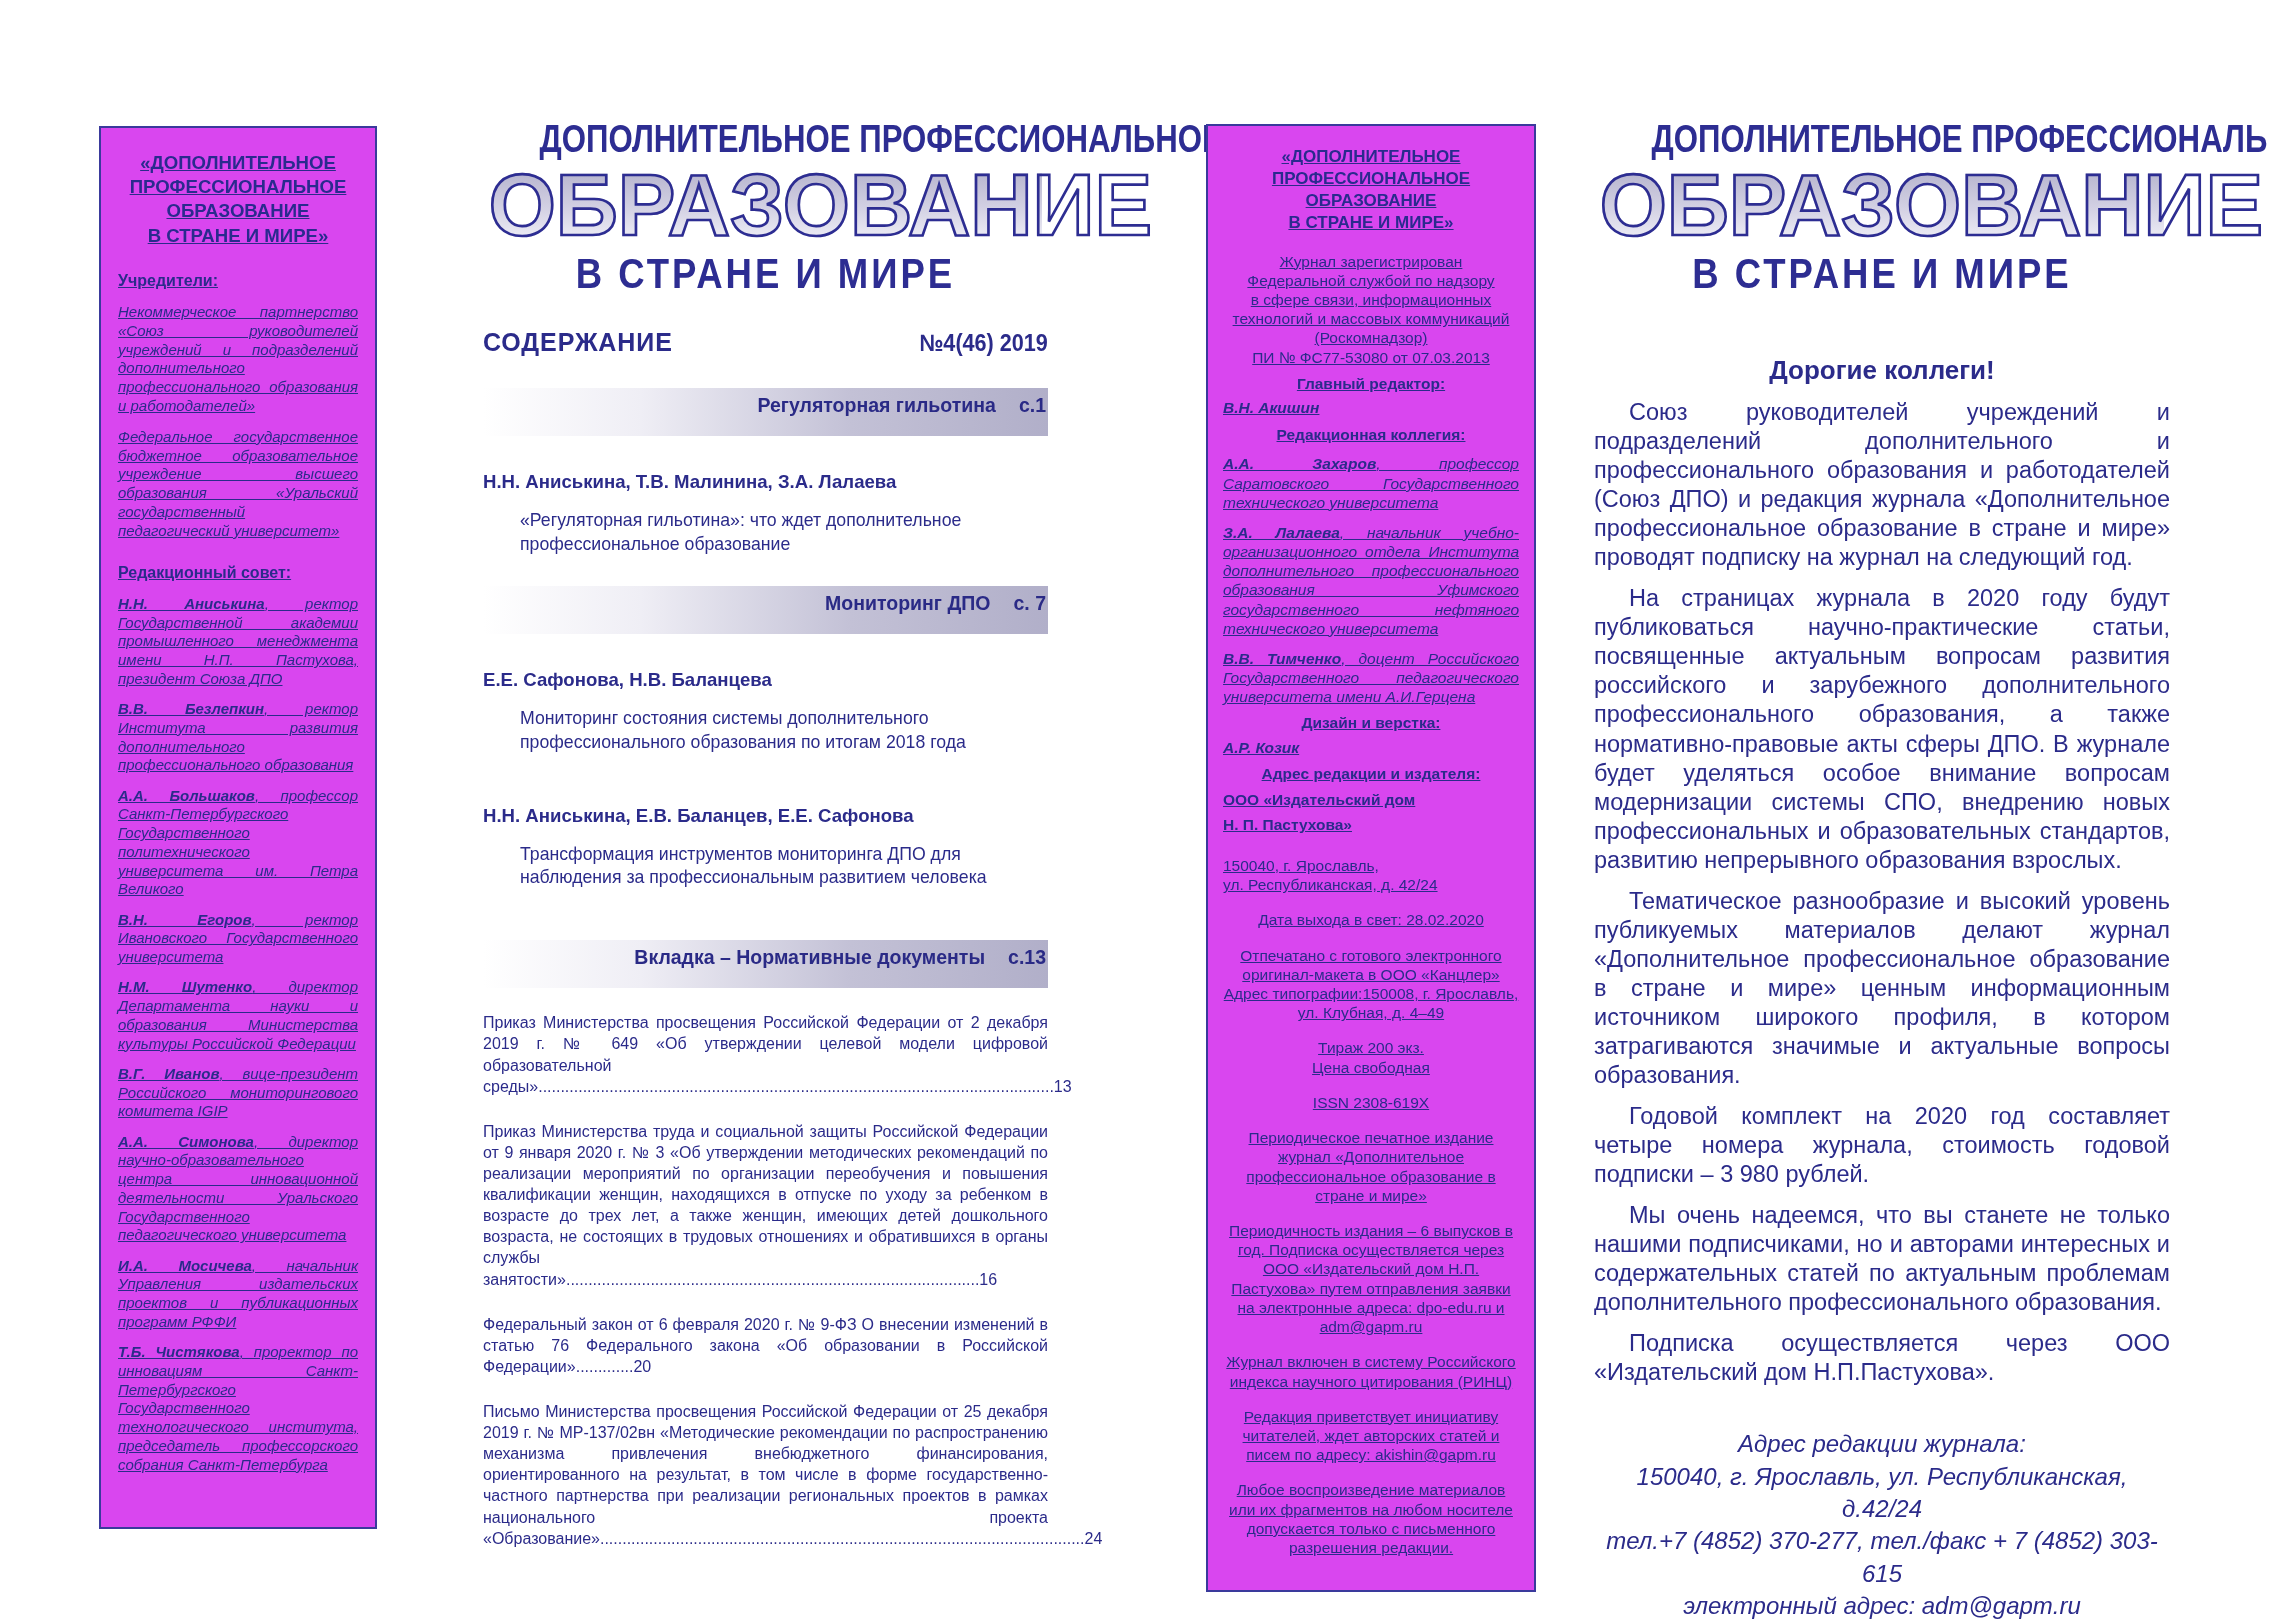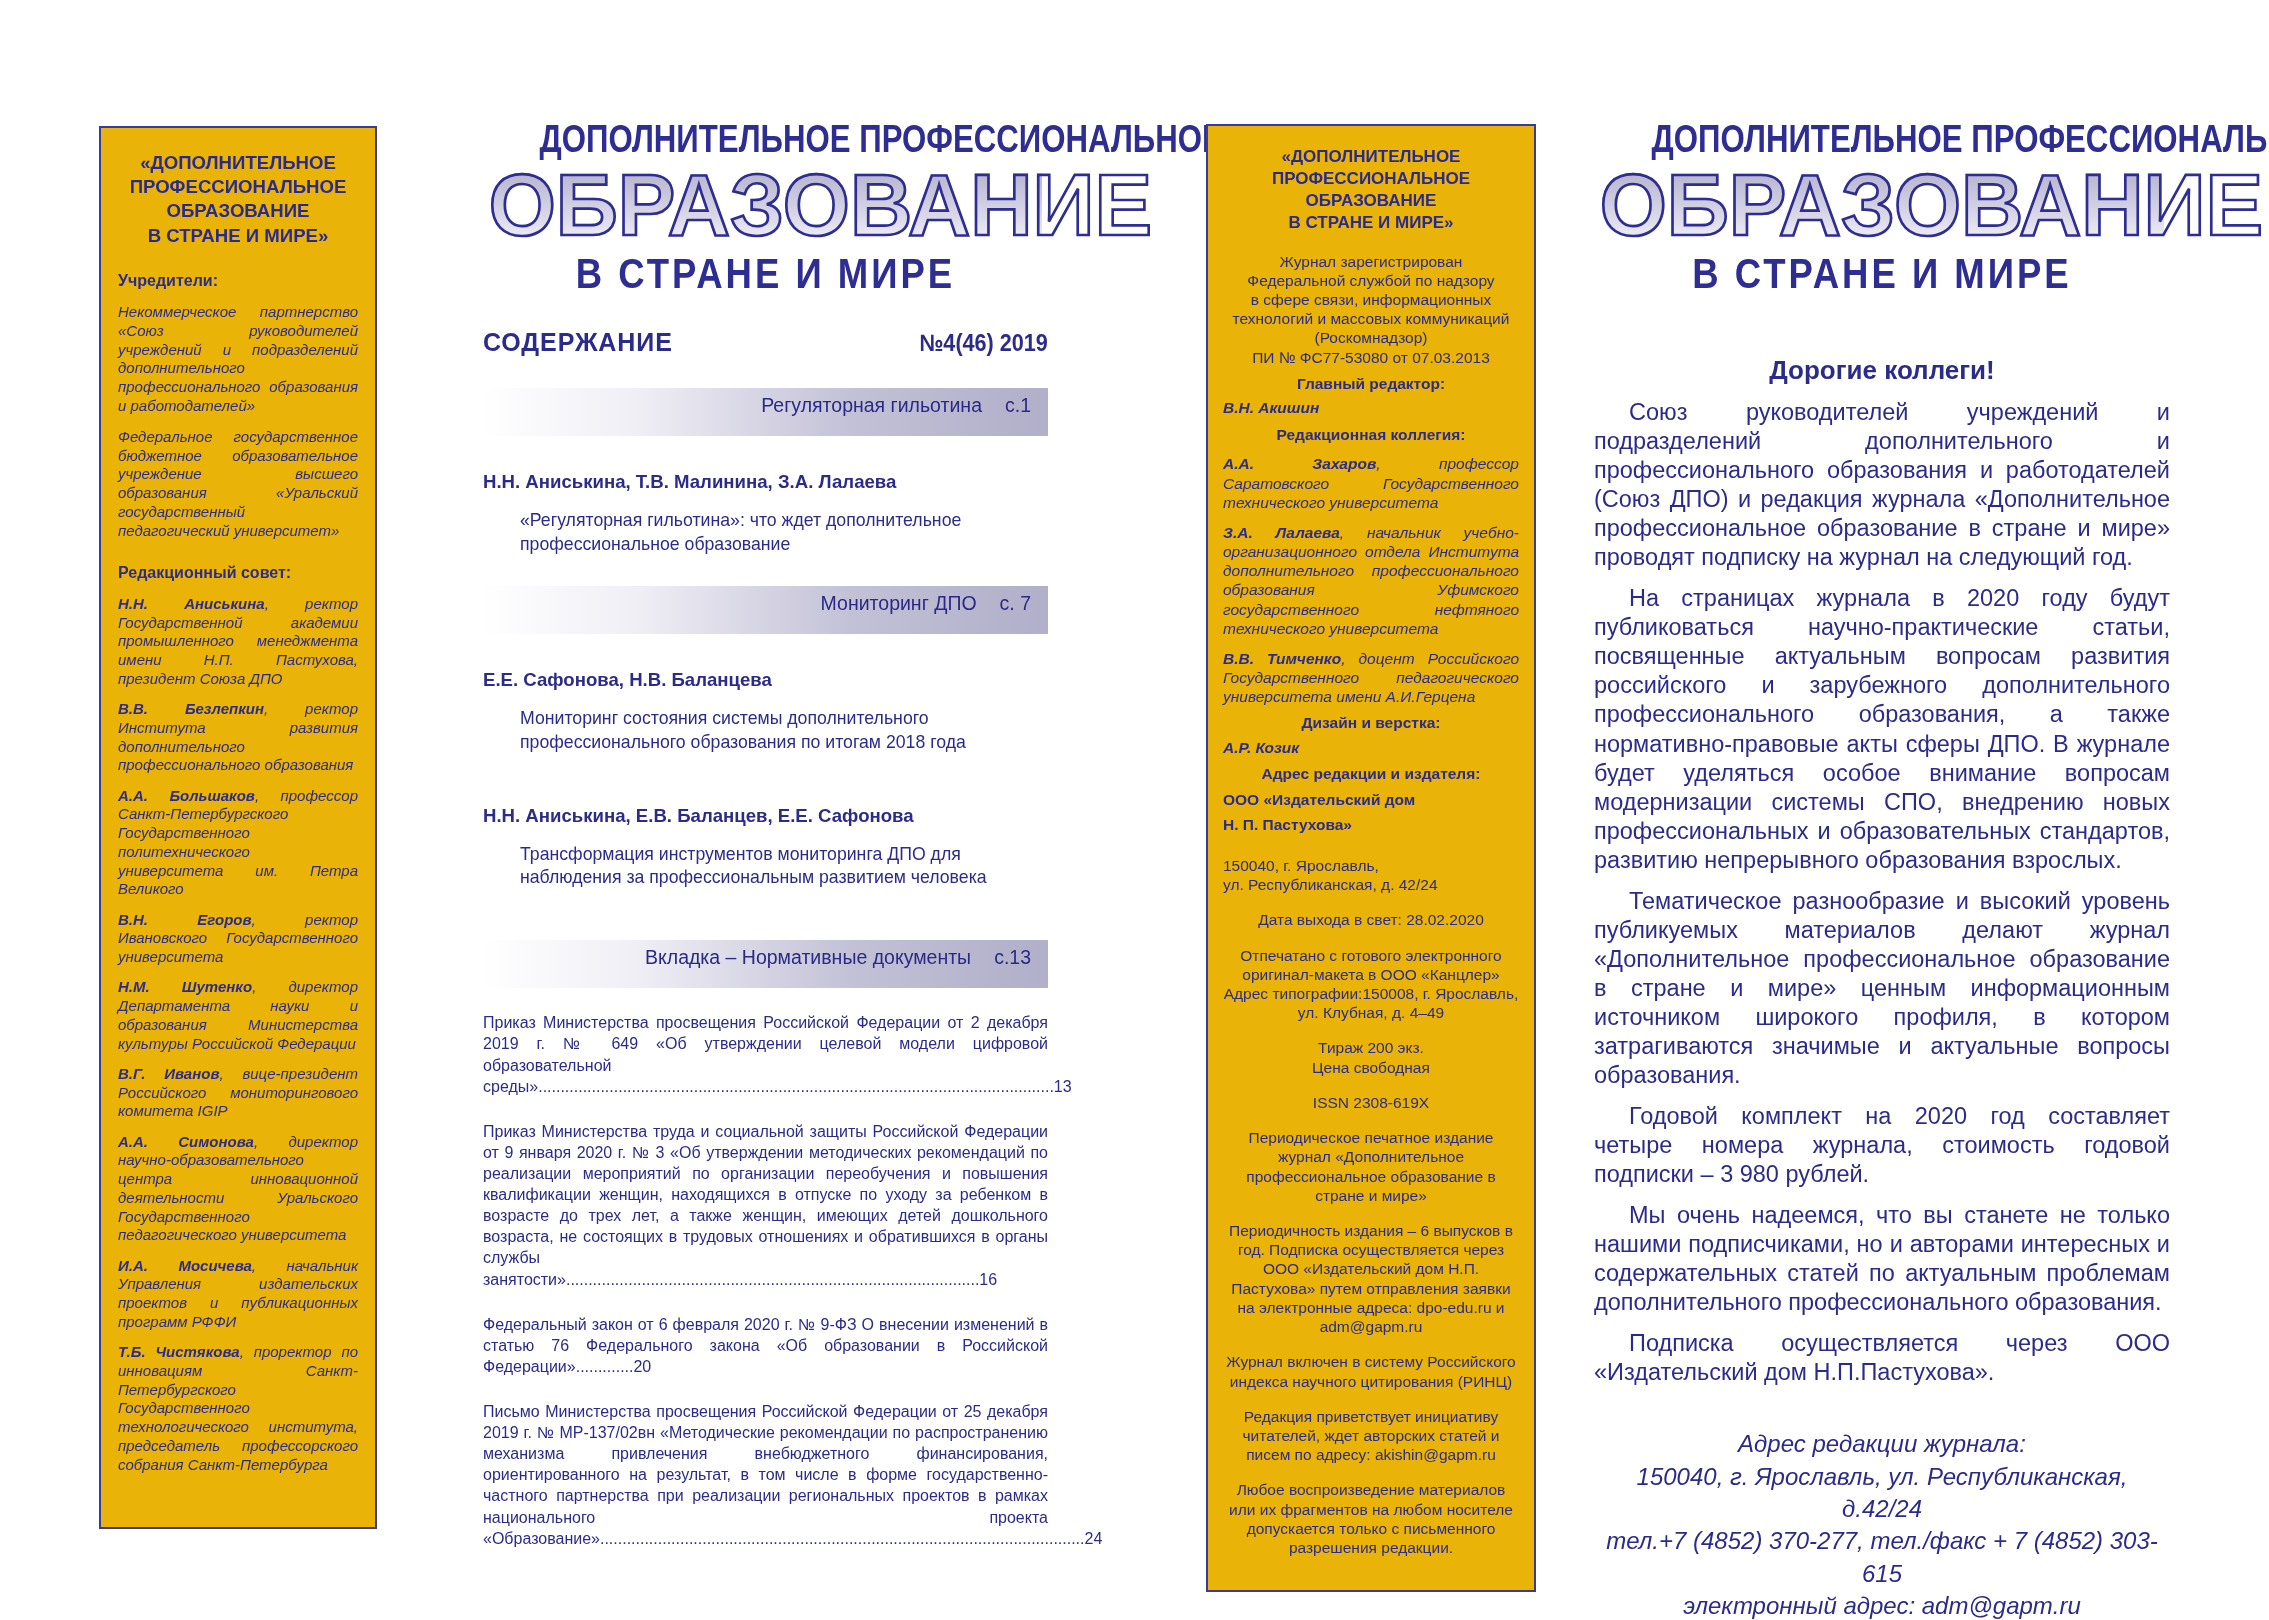--- a/index.html
+++ b/index.html
@@ -3,21 +3,21 @@
 <meta charset="utf-8">
 <style>
   html,body{margin:0;padding:0;background:#ffffff;}
   .page{position:relative;width:2270px;height:1621px;background:#ffffff;
         font-family:"Liberation Sans","DejaVu Sans",sans-serif;color:#2b2b8a;overflow:hidden;}
   .pre{white-space:pre-line;}
   .just{text-align:justify;}
   .bold{font-weight:bold;}
 
   
-  .panel{position:absolute;background:#eab308;border:2.7px solid #3a3a9c;box-sizing:border-box;}
+  .panel{position:absolute;background:#d946ef;border:2.7px solid #3a3a9c;box-sizing:border-box;text-decoration:underline;}
   #left-panel{left:99px;top:126px;width:278px;height:1403px;padding:23px 17px;font-size:15px;line-height:1.25;}
   #imprint-panel{left:1206px;top:124px;width:330px;height:1468px;padding:19.5px 15px;font-size:15.5px;line-height:1.24;}
 
   .panel-title{font-weight:bold;text-align:center;font-size:18.6px;line-height:1.3;color:#2a2a8e;}
   #imprint-panel .panel-title{font-size:17px;}
   .sec-label{font-weight:bold;margin-top:23px;font-size:16px;}
   .founder{font-style:italic;text-align:justify;margin-top:12.4px;}
   .council-entry{font-style:italic;text-align:justify;margin-top:11.5px;}
   .council-entry .nm{font-weight:bold;}
 
@@ -33,22 +33,22 @@
                 -webkit-background-clip:text;background-clip:text;color:transparent;}
   }
   .logo-line3{display:block;font-weight:bold;font-size:43px;line-height:1.1;white-space:nowrap;
               text-align:center;transform:scaleX(0.85);transform-origin:50% 50%;letter-spacing:3.5px;color:#2d2d92;}
 
   
   #toc-column{position:absolute;left:483px;top:119px;width:565px;font-size:17px;line-height:1.3;}
   .contents-row{display:flex;justify-content:space-between;align-items:baseline;margin-top:29px;}
   .contents-label{font-weight:bold;font-size:25px;letter-spacing:0.9px;}
   .issue-label{font-weight:bold;font-size:24px;transform:scaleX(0.9);transform-origin:right center;}
-  .banner{margin-top:30px;height:48px;line-height:34px;text-align:right;padding-right:17px;font-size:19.5px;
-          background:linear-gradient(90deg,#ffffff 0%,#efeef5 28%,#c3c1d6 65%,#b1afc9 100%);color:#2a2a86;}
+  .banner{margin-top:30px;height:48px;line-height:34px;text-align:right;padding-right:2px;font-size:19.5px;
+          background:linear-gradient(90deg,#ffffff 0%,#efeef5 28%,#c3c1d6 65%,#b1afc9 100%);color:#2a2a86;font-weight:bold;}
   .banner .pg{margin-left:23px;}
   .authors{font-weight:bold;font-size:18.6px;margin-top:34px;}
   .art-title{margin:14px 0 0 37px;font-size:17.7px;line-height:1.35;}
   .doc-entry{margin-top:24px;font-size:16px;line-height:1.32;text-align:justify;}
   .imp-center{text-align:center;margin-top:17.7px;}
   .imp-label{font-weight:bold;margin-top:7px;text-align:center;}
   .imp-name{font-weight:bold;font-style:italic;margin-top:5.3px;}
   .board-entry{font-style:italic;text-align:justify;margin-top:10.6px;}
   .board-entry .nm{font-weight:bold;}
   .imp-text{margin-top:16px;text-align:center;}

